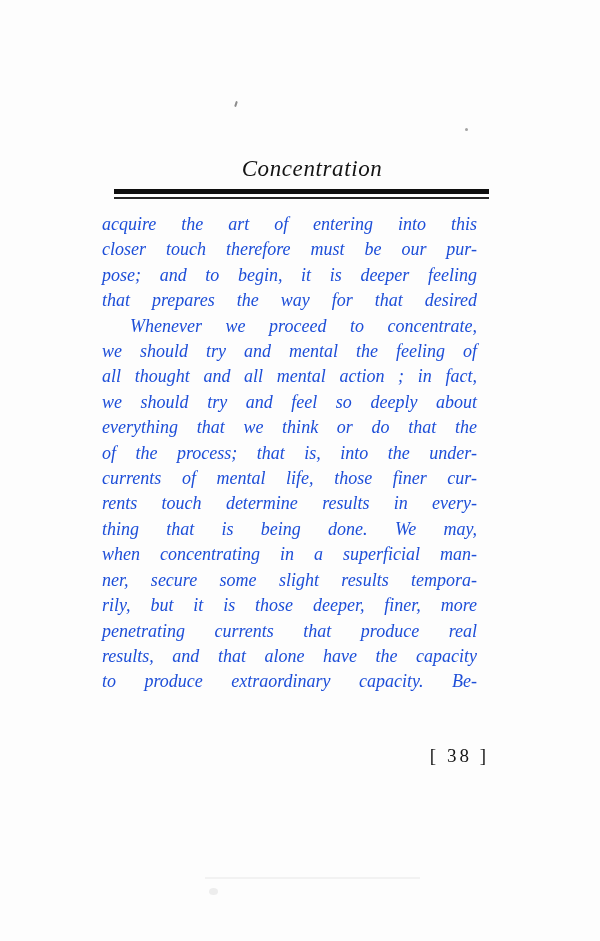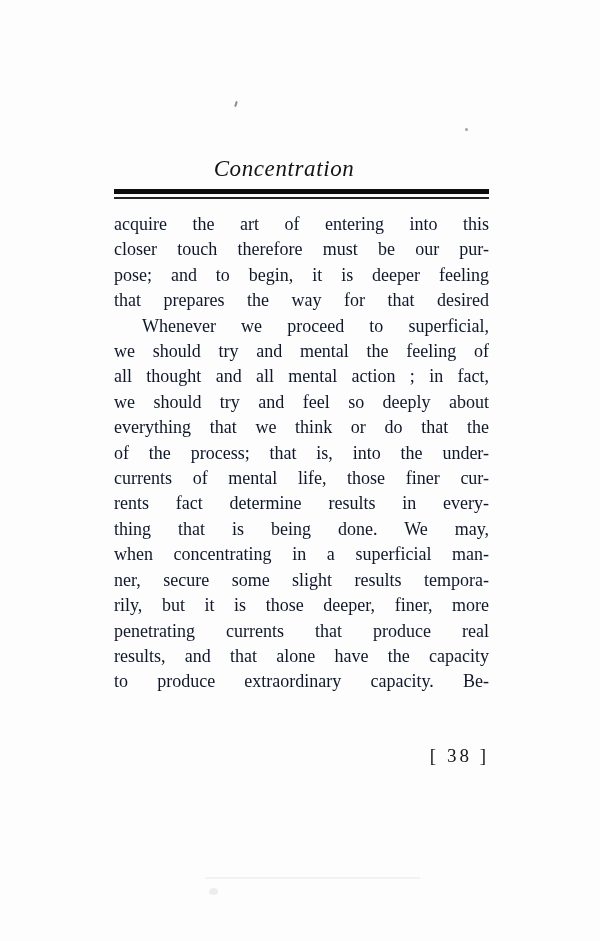--- a/index.html
+++ b/index.html
@@ -12,21 +12,21 @@
     width: 600px;
     height: 941px;
     background: #fdfdfd;
     color: #1a1a1a;
     font-family: "Liberation Serif", serif;
     overflow: hidden;
   }
   .running-head {
     position: absolute;
     top: 156px;
-    left: 96px;
+    left: 124px;
     width: 376px;
     text-align: center;
     font-style: italic;
     font-size: 23px;
     letter-spacing: 0.6px;
     color: #141414;
   }
   .rule-thick {
     position: absolute;
     top: 189px;
@@ -39,25 +39,26 @@
     position: absolute;
     top: 197px;
     left: 114px;
     width: 375px;
     height: 2px;
     background: #262626;
   }
   .body-text {
     position: absolute;
     top: 212px;
-    left: 114px;
+    left: 102px;
     width: 375px;
     font-size: 18px;
     line-height: 25.4px;
-    color: #0f172a;
+    color: #1d4ed8;
+    font-style: italic;
   }
   .text-line {
     white-space: nowrap;
     text-align: justify;
     text-align-last: justify;
   }
   .text-line.indent {
     padding-left: 28px;
   }
   .text-line.no-justify {
@@ -123,28 +124,28 @@
 
   <div class="rule-thick"></div>
   <div class="rule-thin"></div>
 
   <div class="body-text">
 
   <div class="text-line">acquire the art of entering into this</div>
       <div class="text-line">closer touch therefore must be our pur-</div>
       <div class="text-line">pose; and to begin, it is deeper feeling</div>
       <div class="text-line">that prepares the way for that desired</div>
-      <div class="text-line indent">Whenever we proceed to superficial,</div>
+      <div class="text-line indent">Whenever we proceed to concentrate,</div>
       <div class="text-line">we should try and mental the feeling of</div>
       <div class="text-line">all thought and all mental action ; in fact,</div>
       <div class="text-line">we should try and feel so deeply about</div>
       <div class="text-line">everything that we think or do that the</div>
       <div class="text-line">of the process; that is, into the under-</div>
       <div class="text-line">currents of mental life, those finer cur-</div>
-      <div class="text-line">rents fact determine results in every-</div>
+      <div class="text-line">rents touch determine results in every-</div>
       <div class="text-line">thing that is being done. We may,</div>
       <div class="text-line">when concentrating in a superficial man-</div>
       <div class="text-line">ner, secure some slight results tempora-</div>
       <div class="text-line">rily, but it is those deeper, finer, more</div>
       <div class="text-line">penetrating currents that produce real</div>
       <div class="text-line">results, and that alone have the capacity</div>
       <div class="text-line">to produce extraordinary capacity. Be-</div>
     </div>
 
   <div class="page-number">[ 38 ]</div>

